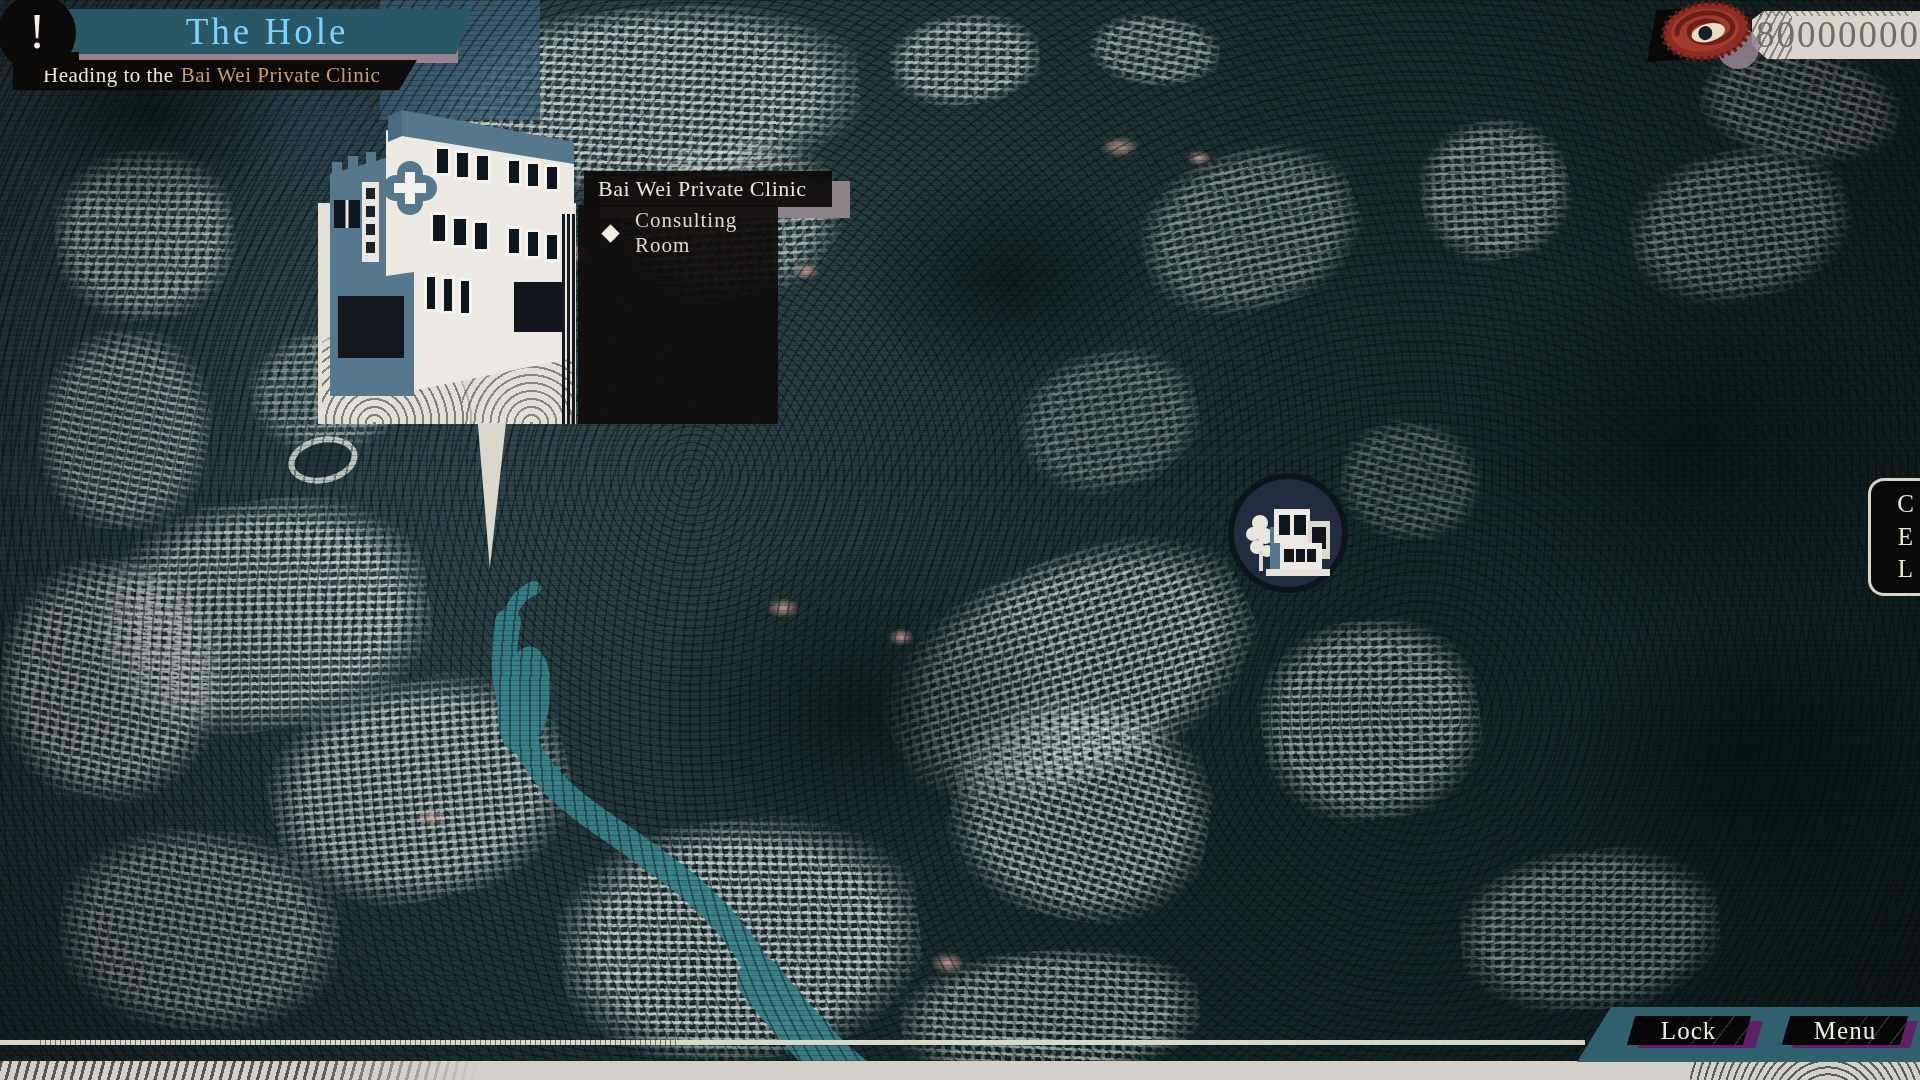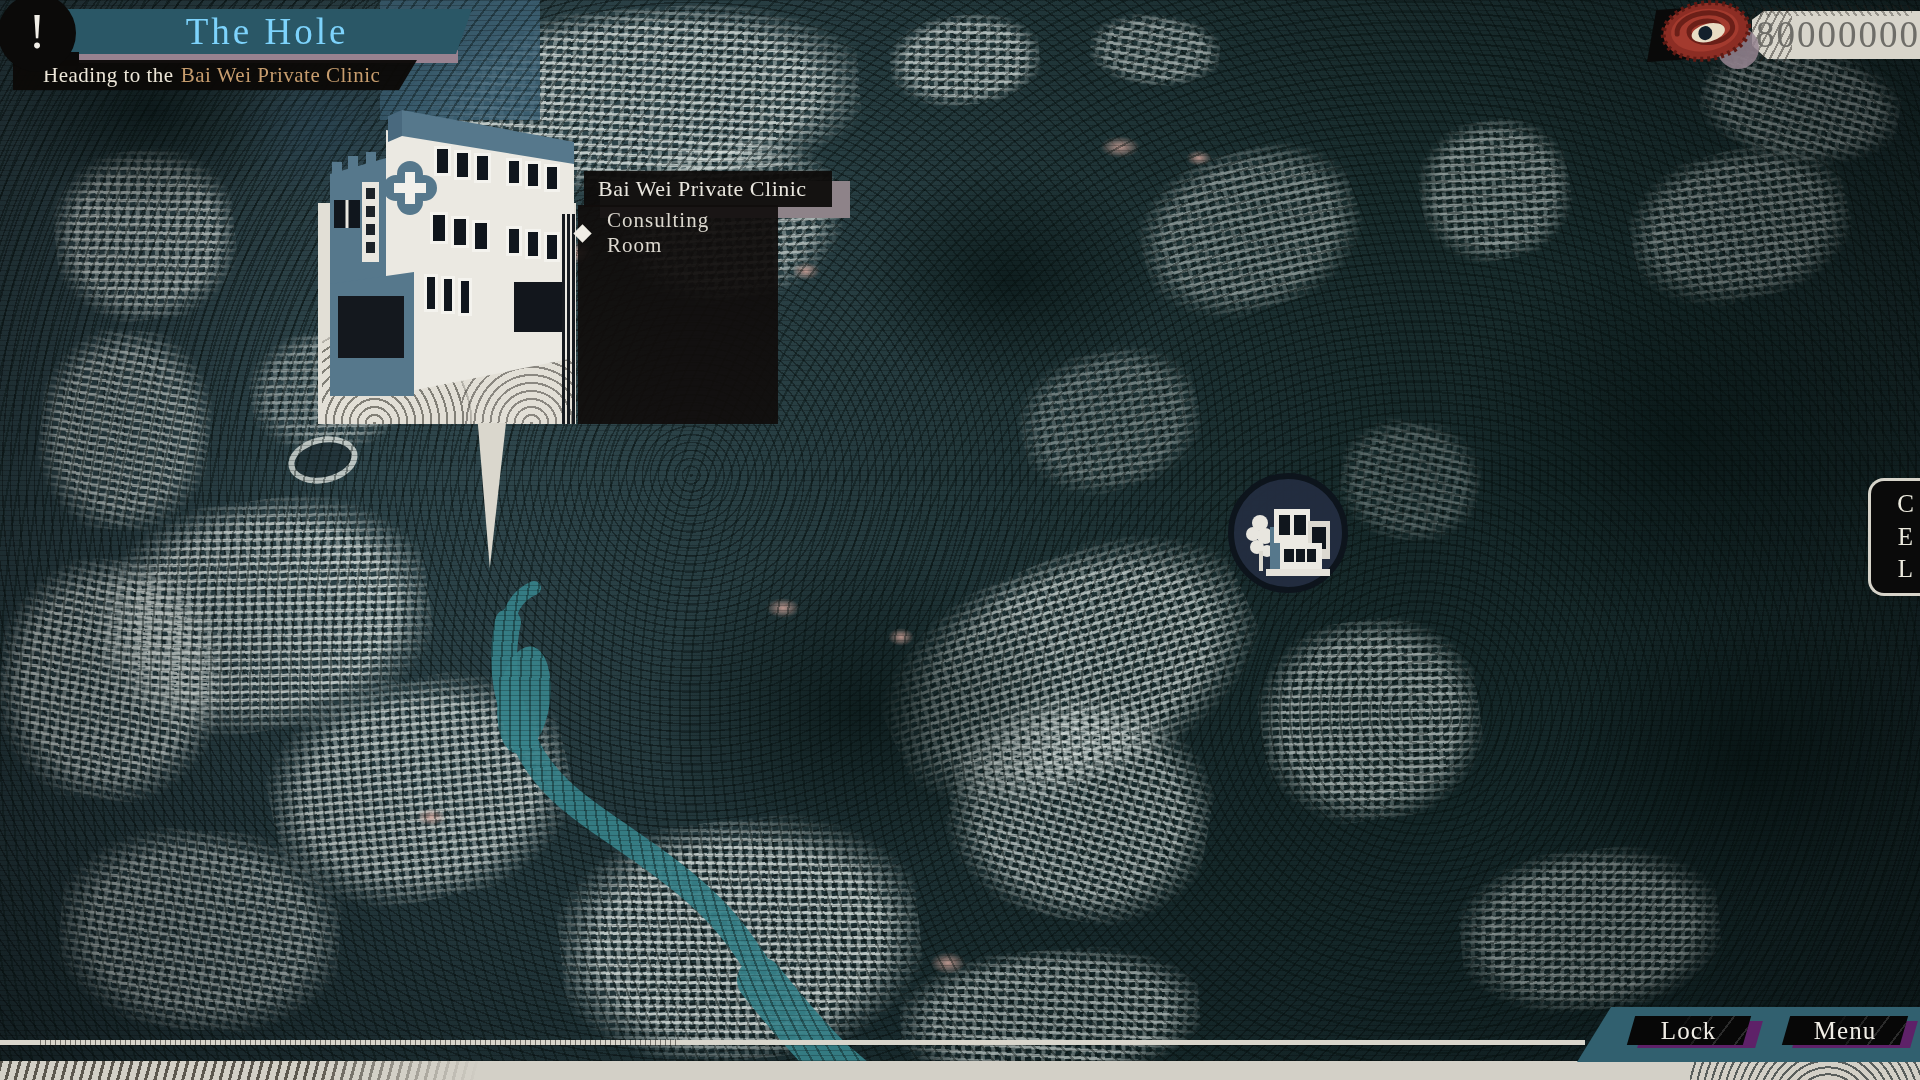--- a/index.html
+++ b/index.html
@@ -76,21 +76,21 @@
     -webkit-mask:radial-gradient(circle at 62% 100%, #000 64%, transparent 70%);
             mask:radial-gradient(circle at 62% 100%, #000 64%, transparent 70%);}
   .bldg{position:absolute;left:318px;top:96px;}
   .tail{position:absolute;left:476px;top:423px;width:30px;height:145px;background:#dad7cd;
     clip-path:polygon(6% 0,100% 0,46% 100%);}
   .ptitle-shadow{position:absolute;left:600px;top:181px;width:250px;height:37px;background:#8e8389;}
   .ptitle{position:absolute;left:584px;top:171px;width:248px;height:36px;background:rgba(14,12,11,.95);
     display:flex;align-items:center;padding-left:14px;box-sizing:border-box;}
   .ptitle span{color:#e9e6de;font-size:22px;letter-spacing:.5px;}
   .panel{position:absolute;left:578px;top:205px;width:200px;height:219px;background:rgba(16,13,12,.93);}
-  .pitem{position:absolute;left:562px;top:216px;width:200px;height:34px;display:flex;align-items:center;cursor:pointer;}
+  .pitem{position:absolute;left:574px;top:216px;width:200px;height:34px;display:flex;align-items:center;cursor:pointer;padding-left:16px;}
   .pitem .dia{width:13px;height:13px;background:#f1eee6;transform:rotate(45deg);margin-left:14px;flex:none;}
   .pitem .lbl{color:#dcd8cf;font-size:21px;letter-spacing:1px;margin-left:18px;}
 
   
   .marker{position:absolute;left:1226px;top:471px;width:124px;height:124px;cursor:pointer;}
 
   
   .celtab{position:absolute;left:1868px;top:478px;width:70px;height:112px;background:#0a0a0a;
     border:3px solid #d7d4ca;border-right:none;border-radius:16px 0 0 16px;
     display:flex;flex-direction:column;align-items:center;justify-content:center;cursor:pointer;}

